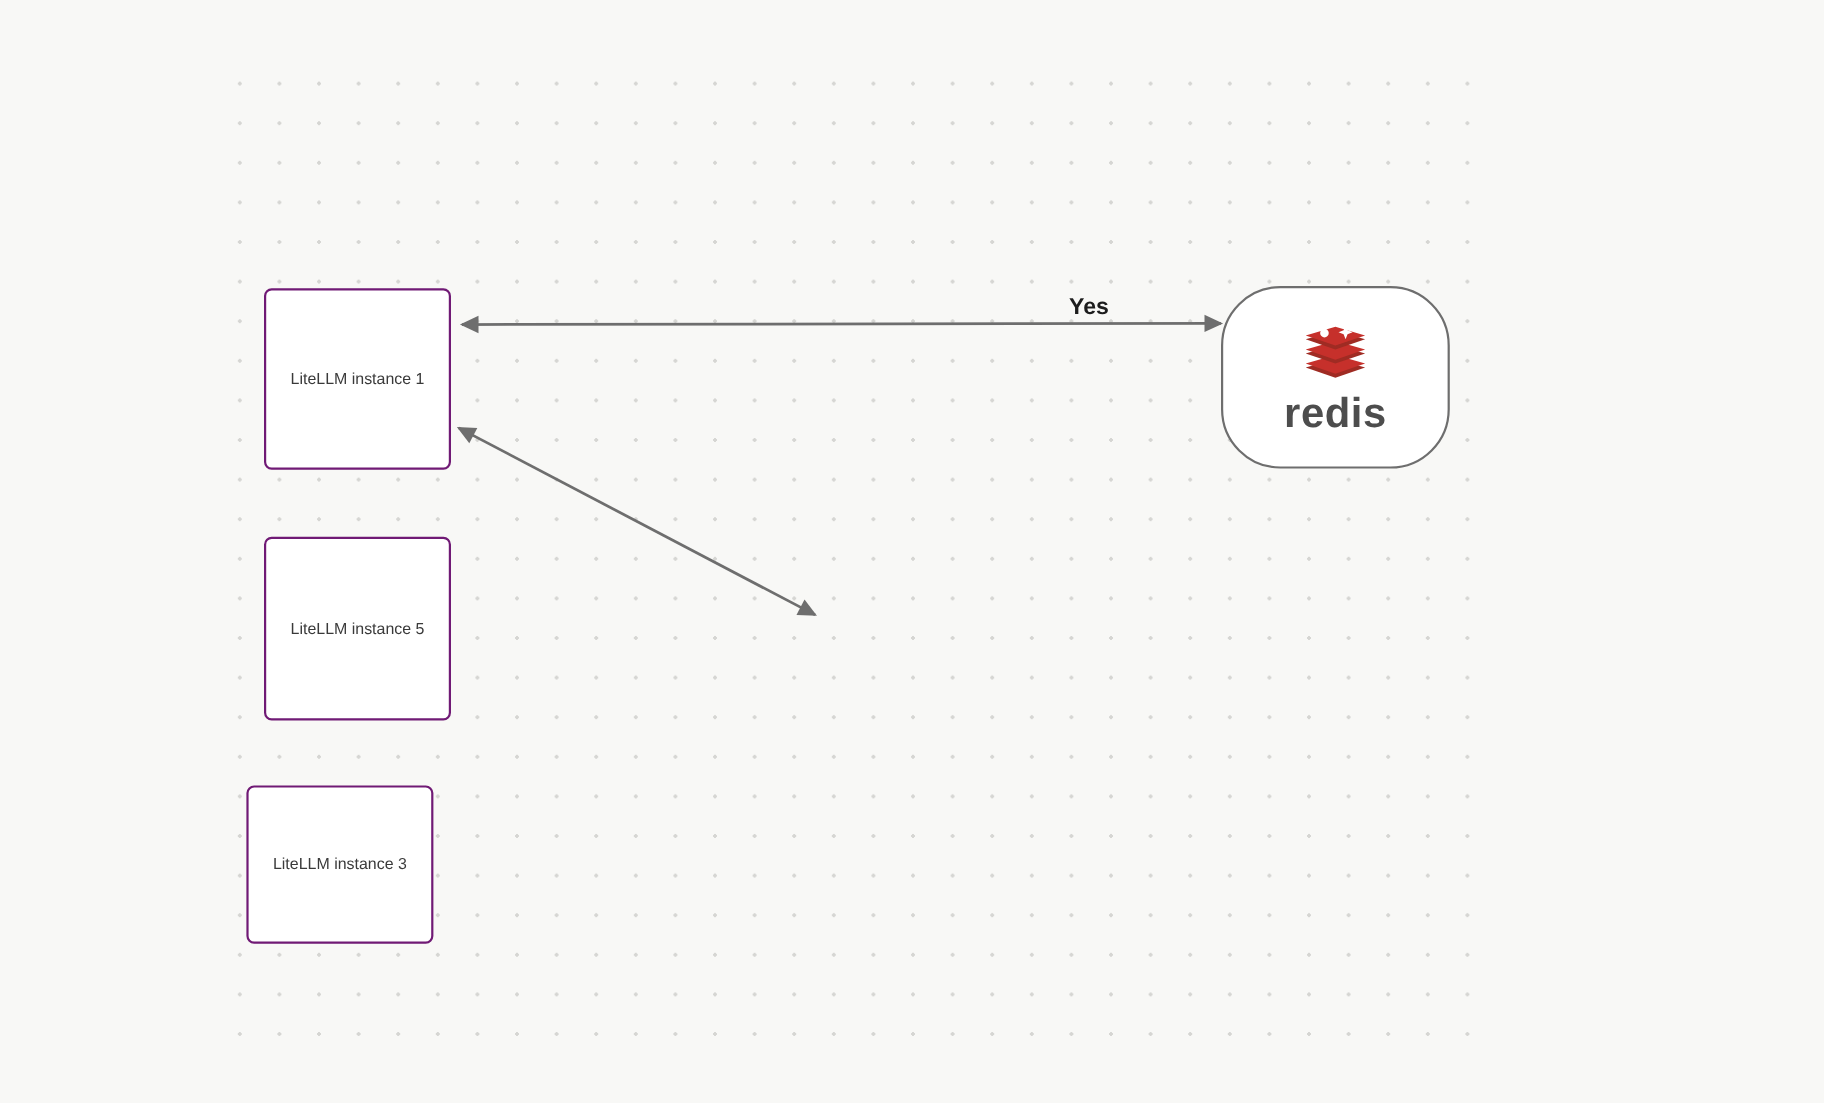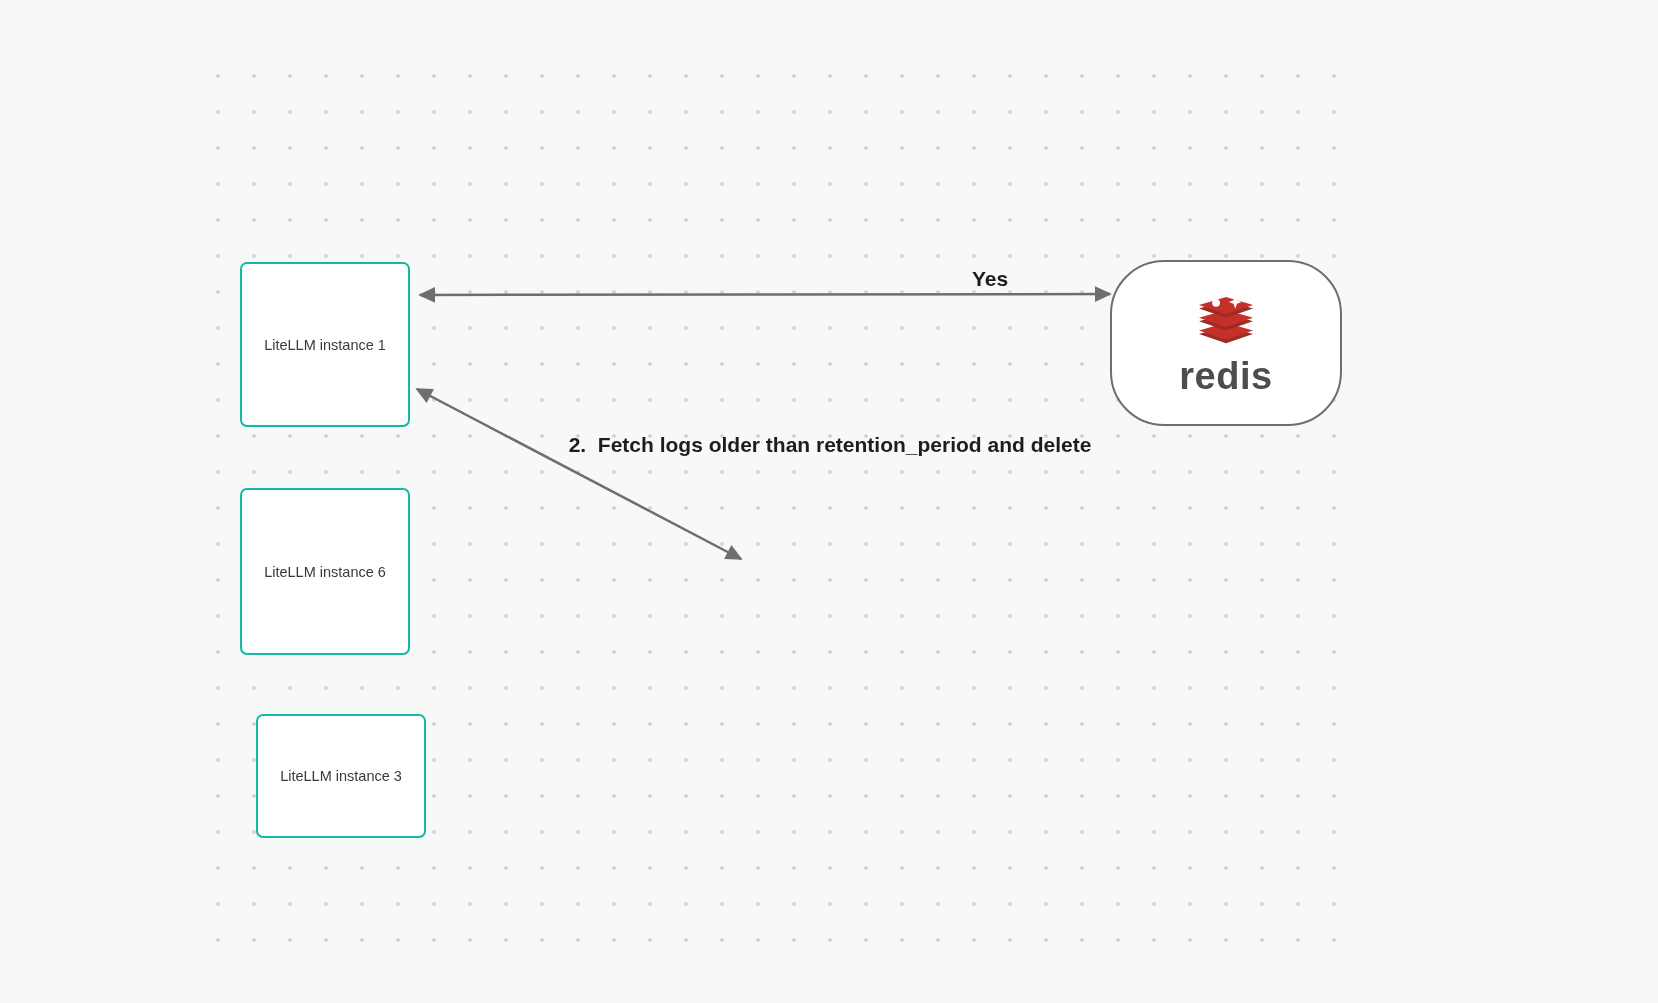--- a/index.html
+++ b/index.html
@@ -35,41 +35,41 @@
   .edge-line {
     stroke: #6e6e6e;
     stroke-width: 2.5;
     fill: none;
   }
   .node-box {
     position: absolute;
     width: 170px;
     height: 165px;
     background: #ffffff;
-    border: 2px solid #14b8a6;
+    border: 2px solid #701a75;
     border-radius: 7px;
     display: flex;
     align-items: center;
     justify-content: center;
     box-sizing: border-box;
   }
   .node-box .node-label {
     font-size: 14.5px;
     color: #3a3a3a;
     text-align: center;
   }
   .box-1 { left: 240px; top: 262px; }
   .box-2 { left: 240px; top: 488px; height: 167px; }
-  .box-3 { left: 256px; top: 714px; height: 124px; }
+  .box-3 { left: 224px; top: 714px; height: 144px; }
 
   .redis-node {
     position: absolute;
     left: 1110px;
     top: 260px;
-    width: 232px;
+    width: 208px;
     height: 166px;
     background: #ffffff;
     border: 2.5px solid #6e6e6e;
     border-radius: 54px;
     box-sizing: border-box;
     display: flex;
     flex-direction: column;
     align-items: center;
     justify-content: center;
     gap: 4px;
@@ -132,27 +132,26 @@
     <defs>
       <marker id="arrowhead" viewBox="0 0 10 10" refX="8.5" refY="5" markerWidth="7.5" markerHeight="7.5" orient="auto-start-reverse">
         <path d="M0.5 0.8 L9.5 5 L0.5 9.2 Z" fill="#6e6e6e"></path>
       </marker>
     </defs>
     <line class="edge-line" x1="420" y1="295" x2="1110" y2="294" marker-start="url(#arrowhead)" marker-end="url(#arrowhead)"></line>
     <line class="edge-line" x1="417" y1="389" x2="741" y2="559" marker-start="url(#arrowhead)" marker-end="url(#arrowhead)"></line>
   </svg>
 
   <div class="edge-label edge-1-response">Yes</div>
-  <div class="edge-label edge-2-label">2.  Fetch logs older than retention_period and delete</div>
 
   <div class="node-box box-1">
     <span class="node-label">LiteLLM instance 1</span>
   </div>
   <div class="node-box box-2">
-    <span class="node-label">LiteLLM instance 6</span>
+    <span class="node-label">LiteLLM instance 5</span>
   </div>
   <div class="node-box box-3">
     <span class="node-label">LiteLLM instance 3</span>
   </div>
 
   <div class="redis-node">
     <svg width="64" height="62" viewBox="0 0 90 82">
 
       <path fill="#9f2b23" d="M45 47 L83 58 L45 71 L7 58 Z"></path>
       <path fill="#c6302b" d="M45 42 L83 53 L45 66 L7 53 Z"></path>

